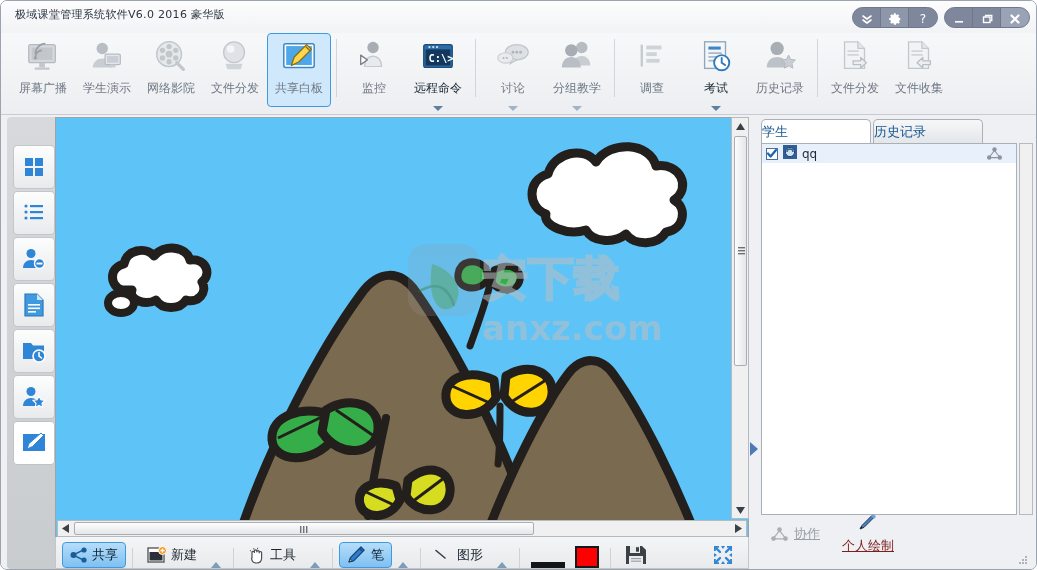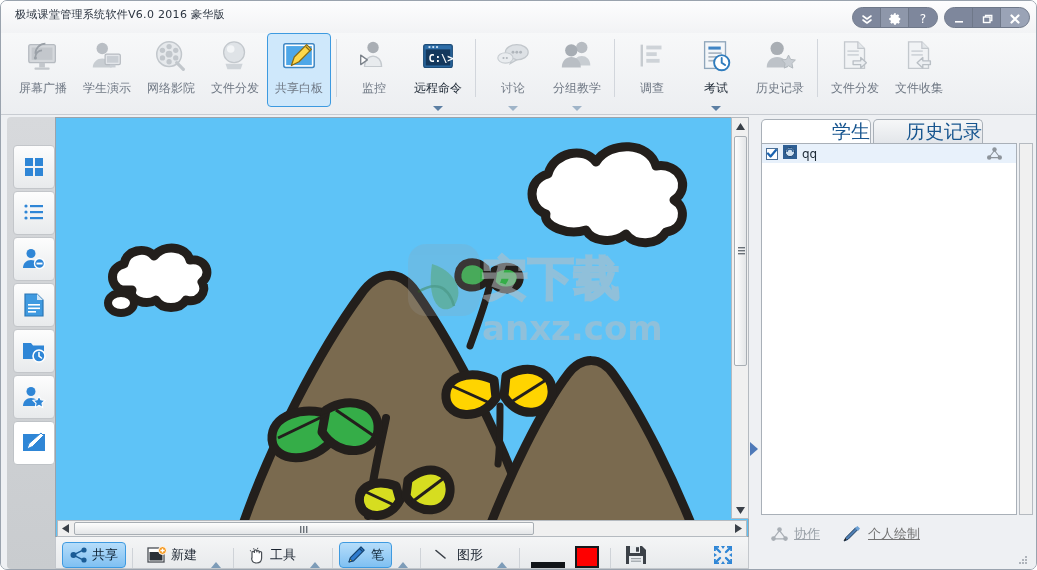--- a/index.html
+++ b/index.html
@@ -164,21 +164,21 @@
     border: 2px solid #15181c; margin: 0 5px;
   }
 
   
   .rightpanel {
     position: absolute; left: 756px; top: 0px; width: 274px; height: 456px;
   }
   .tabs { position: absolute; left: 4px; top: 4px; display: flex; gap: 2px; }
   .tab {
     width: 110px; height: 24px; display: flex; align-items: center;
-    justify-content: flex-end; font-size: 19px; color: #17558f;
+    justify-content: flex-start; font-size: 13px; color: #17558f;
     border: 1px solid #a9b0b8; border-bottom: none;
     border-radius: 5px 5px 0 0;
     background: linear-gradient(#f6f7f8,#e3e6ea);
   }
   .tab.active { background: #ffffff; color: #17558f; }
   .list-area {
     position: absolute; left: 4px; top: 28px; width: 256px; height: 372px;
     background: #ffffff; border: 1px solid #a9b0b8;
   }
   .stu-row {
@@ -190,21 +190,21 @@
     position: absolute; left: 262px; top: 28px; width: 14px; height: 372px;
     background: #f0f0f0; border: 1px solid #b5bac0;
   }
   .statusrow {
     position: absolute; left: 4px; top: 404px; width: 272px; height: 30px;
     display: flex; align-items: center; gap: 8px; padding-left: 10px;
     font-size: 13px;
   }
   .st-item { display: flex; align-items: center; gap: 6px; text-decoration: underline; }
   .st-item.dim { color: #9aa1a8; }
-  .st-item.on { color: #737373; }
+  .st-item.on { color: #7f1d1d; flex-direction: column; }
   .resize-grip { position: absolute; right: 3px; bottom: 2px; }
   .cb {
     width: 12px; height: 12px; background: #ffffff;
     border: 1px solid #4b6f96; display: flex; align-items: center;
     justify-content: center;
   }
 </style>
 </head>
 <body>
 

